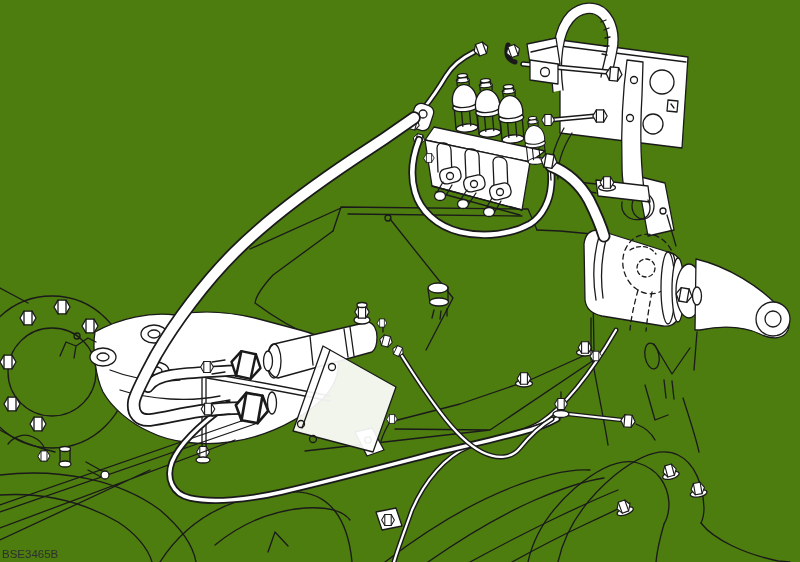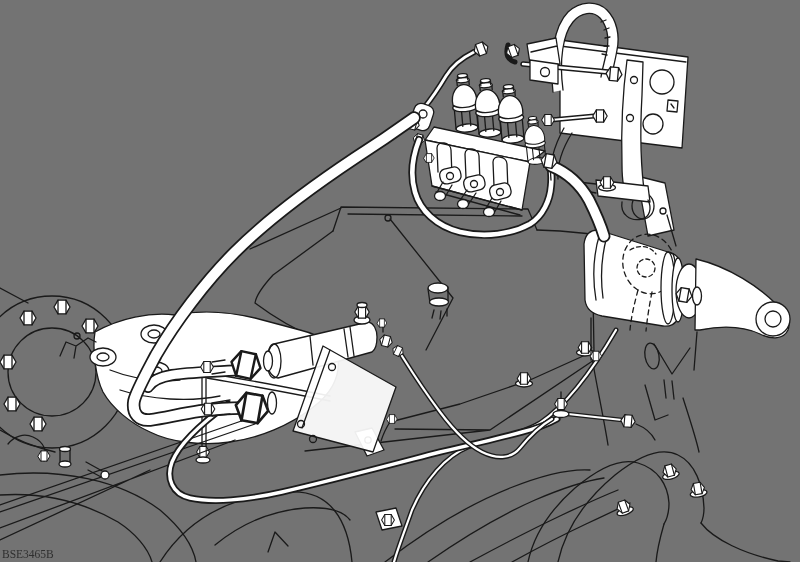--- a/index.html
+++ b/index.html
@@ -1,17 +1,17 @@
 <!DOCTYPE html>
 <html><head>
 <meta charset="utf-8">
 <style>
   html,body{margin:0;padding:0;background:#fff;}
-  .stage{position:relative;width:800px;height:562px;background:#737373;overflow:hidden;
-         font-family:Liberation Serif, serif;text-align:center;}
+  .stage{position:relative;width:800px;height:562px;background:#4d7c0f;overflow:hidden;
+         font-family:Liberation Sans, sans-serif;text-align:center;}
   svg{display:block}
 </style>
 </head>
 <body>
 
 <div class="stage">
 <svg width="800" height="562" viewBox="0 0 800 562" xmlns="http://www.w3.org/2000/svg" xmlns:xlink="http://www.w3.org/1999/xlink" stroke="#1a1a1a" fill="none" stroke-width="1.3" stroke-linecap="round" stroke-linejoin="round">
 <defs>
   <g id="hx">
     <path d="M-8,0 L-4,-6.8 L4,-6.8 L8,0 L4,6.8 L-4,6.8 Z" fill="#fff"></path>

